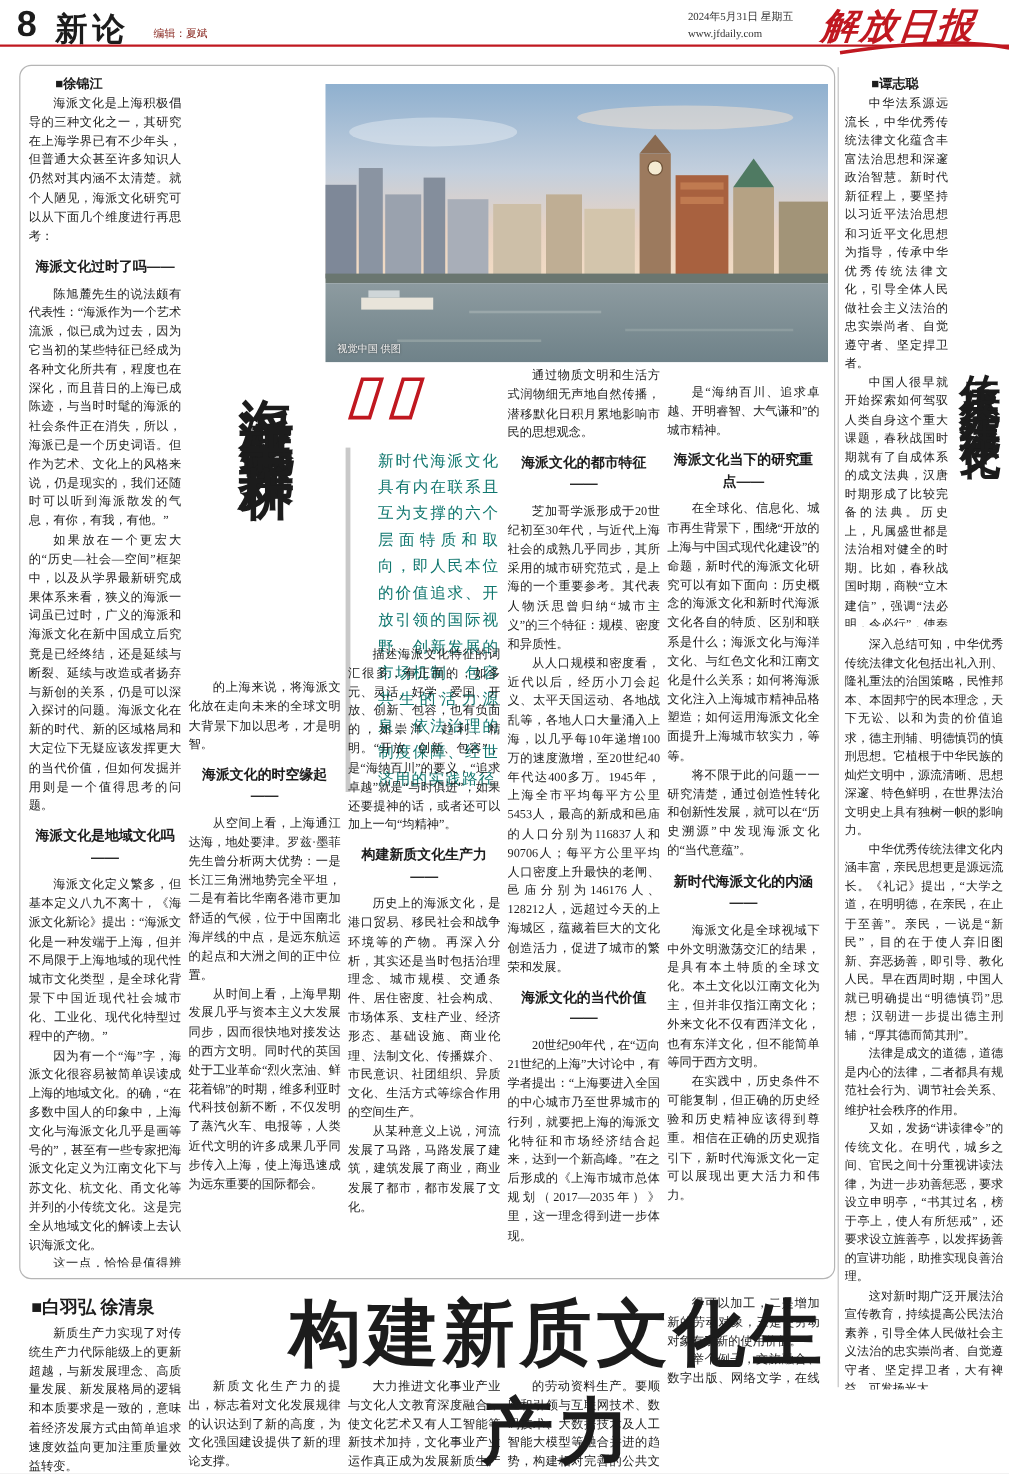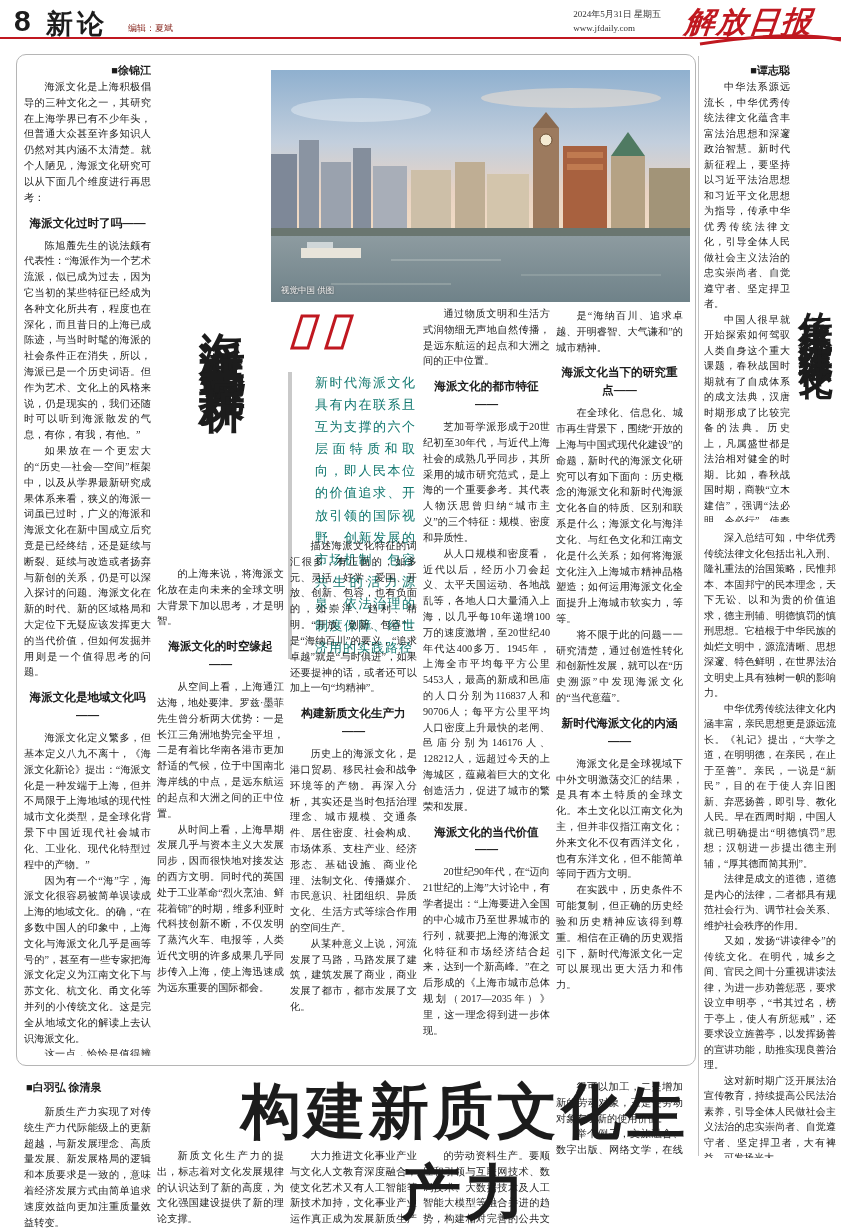--- a/index.html
+++ b/index.html
@@ -15,42 +15,42 @@
             font-style:italic;letter-spacing:2px;transform:skewX(-6deg);font-family:"Liberation Serif",serif;}
   #hdr svg{position:absolute;left:0;top:0;}
   
   .mainframe{position:absolute;left:16px;top:54px;width:678px;height:1010px;border:1px solid #b5b5b5;border-radius:10px;}
   .vdivider{position:absolute;left:698px;top:56px;width:0;height:1100px;border-left:1px solid #c2c2c2;}
   
   .col{position:absolute;overflow:hidden;text-align:justify;font-size:10.2px;line-height:1.55;}
   .col p{margin:0;text-indent:2em;}
   h4.sub{font-family:"Liberation Sans","DejaVu Sans",sans-serif;font-size:11.6px;font-weight:700;
          text-align:center;margin:8px 0 6px;text-indent:0;}
-  .byline{font-size:11px;font-weight:700;text-align:right;margin:0 0 9px;text-indent:0;}
+  .byline{font-size:11px;font-weight:700;text-align:left;margin:0 0 9px;text-indent:0;}
   
   .vtitle{position:absolute;left:172px;top:80px;width:100px;height:492px;
           writing-mode:vertical-rl;text-orientation:upright;
           font-size:46px;font-weight:900;letter-spacing:7px;line-height:100px;text-align:center;
           font-family:"Liberation Serif","DejaVu Serif",serif;}
   .photo{position:absolute;left:271px;top:70px;width:419px;height:232px;overflow:hidden;}
   .photocap{position:absolute;left:281px;top:285px;font-size:8.5px;color:#f2f2f2;text-shadow:0 0 2px #444;}
   .quotewrap{position:absolute;left:288px;top:312px;width:128px;}
   .quotetext{border-left:4px solid #c9c9c9;padding-left:23px;margin-top:16px;
              font-size:13px;line-height:1.7;color:#0f766e;letter-spacing:1px;text-align:justify;
              font-family:"Liberation Sans","DejaVu Sans",sans-serif;}
   
   .rtitle{position:absolute;left:792px;top:100px;width:46px;height:430px;
           writing-mode:vertical-rl;text-orientation:upright;
           font-size:34px;font-weight:900;letter-spacing:6px;text-align:center;
           font-family:"Liberation Serif","DejaVu Serif",serif;}
   
   .btitle{position:absolute;left:240px;top:1072px;width:450px;height:62px;
           font-size:60px;font-weight:900;letter-spacing:4px;text-align:center;
           font-family:"Liberation Sans","DejaVu Sans",sans-serif;}
-  .bbyline{position:absolute;left:26px;top:1080px;width:130px;font-size:11px;font-weight:700;}
+  .bbyline{position:absolute;left:26px;top:1080px;width:130px;font-size:15px;font-weight:700;}
 </style>
 </head>
 <body>
 
 <div id="page">
 
   <div id="hdr">
     <span class="pageno">8</span>
     <span class="secname">新论</span>
     <span class="editor">编辑：夏斌</span>
@@ -155,29 +155,29 @@
     <div class="col" style="left:290px;top:538px;width:127px;height:518px;">
       <div>
           <p>描述海派文化特征的词汇很多，有正面的，如多元、灵活、好学、爱国、开放、创新、包容，也有负面的，如崇洋、趋利、精明。“开放、创新、包容”，是“海纳百川”的要义，“追求卓越”就是“与时俱进”，如果还要提神的话，或者还可以加上一句“均精神”。</p>
           <h4 class="sub">构建新质文化生产力——</h4>
           <p>历史上的海派文化，是港口贸易、移民社会和战争环境等的产物。再深入分析，其实还是当时包括治理理念、城市规模、交通条件、居住密度、社会构成、市场体系、支柱产业、经济形态、基础设施、商业伦理、法制文化、传播媒介、市民意识、社团组织、异质文化、生活方式等综合作用的空间生产。</p>
           <p>从某种意义上说，河流发展了马路，马路发展了建筑，建筑发展了商业，商业发展了都市，都市发展了文化。</p>
         </div>
     </div>
     <div class="col" style="left:423px;top:306px;width:127px;height:750px;">
       <div>
-          <p>通过物质文明和生活方式润物细无声地自然传播，是远东航运的起点和大洲之间的正中位置。</p>
+          <p>通过物质文明和生活方式润物细无声地自然传播，潜移默化日积月累地影响市民的思想观念。</p>
           <h4 class="sub">海派文化的都市特征——</h4>
           <p>芝加哥学派形成于20世纪初至30年代，与近代上海社会的成熟几乎同步，其所采用的城市研究范式，是上海的一个重要参考。其代表人物沃思曾归纳“城市主义”的三个特征：规模、密度和异质性。</p>
           <p>从人口规模和密度看，近代以后，经历小刀会起义、太平天国运动、各地战乱等，各地人口大量涌入上海，以几乎每10年递增100万的速度激增，至20世纪40年代达400多万。1945年，上海全市平均每平方公里5453人，最高的新成和邑庙的人口分别为116837人和90706人；每平方公里平均人口密度上升最快的老闸、邑庙分别为146176人、128212人，远超过今天的上海城区，蕴藏着巨大的文化创造活力，促进了城市的繁荣和发展。</p>
           <h4 class="sub">海派文化的当代价值——</h4>
           <p>20世纪90年代，在“迈向21世纪的上海”大讨论中，有学者提出：“上海要进入全国的中心城市乃至世界城市的行列，就要把上海的海派文化特征和市场经济结合起来，达到一个新高峰。”在之后形成的《上海市城市总体规划（2017—2035年）》里，这一理念得到进一步体现。</p>
         </div>
     </div>
-    <div class="col" style="left:556px;top:308px;width:127px;height:750px;">
+    <div class="col" style="left:556px;top:320px;width:127px;height:750px;">
       <div>
           <p>是“海纳百川、追求卓越、开明睿智、大气谦和”的城市精神。</p>
           <h4 class="sub">海派文化当下的研究重点——</h4>
           <p>在全球化、信息化、城市再生背景下，围绕“开放的上海与中国式现代化建设”的命题，新时代的海派文化研究可以有如下面向：历史概念的海派文化和新时代海派文化各自的特质、区别和联系是什么；海派文化与海洋文化、与红色文化和江南文化是什么关系；如何将海派文化注入上海城市精神品格塑造；如何运用海派文化全面提升上海城市软实力，等等。</p>
           <p>将不限于此的问题一一研究清楚，通过创造性转化和创新性发展，就可以在“历史溯源”中发现海派文化的“当代意蕴”。</p>
           <h4 class="sub">新时代海派文化的内涵——</h4>
           <p>海派文化是全球视域下中外文明激荡交汇的结果，是具有本土特质的全球文化。本土文化以江南文化为主，但并非仅指江南文化；外来文化不仅有西洋文化，也有东洋文化，但不能简单等同于西方文明。</p>
           <p>在实践中，历史条件不可能复制，但正确的历史经验和历史精神应该得到尊重。相信在正确的历史观指引下，新时代海派文化一定可以展现出更大活力和伟力。</p>
         </div>
     </div>

